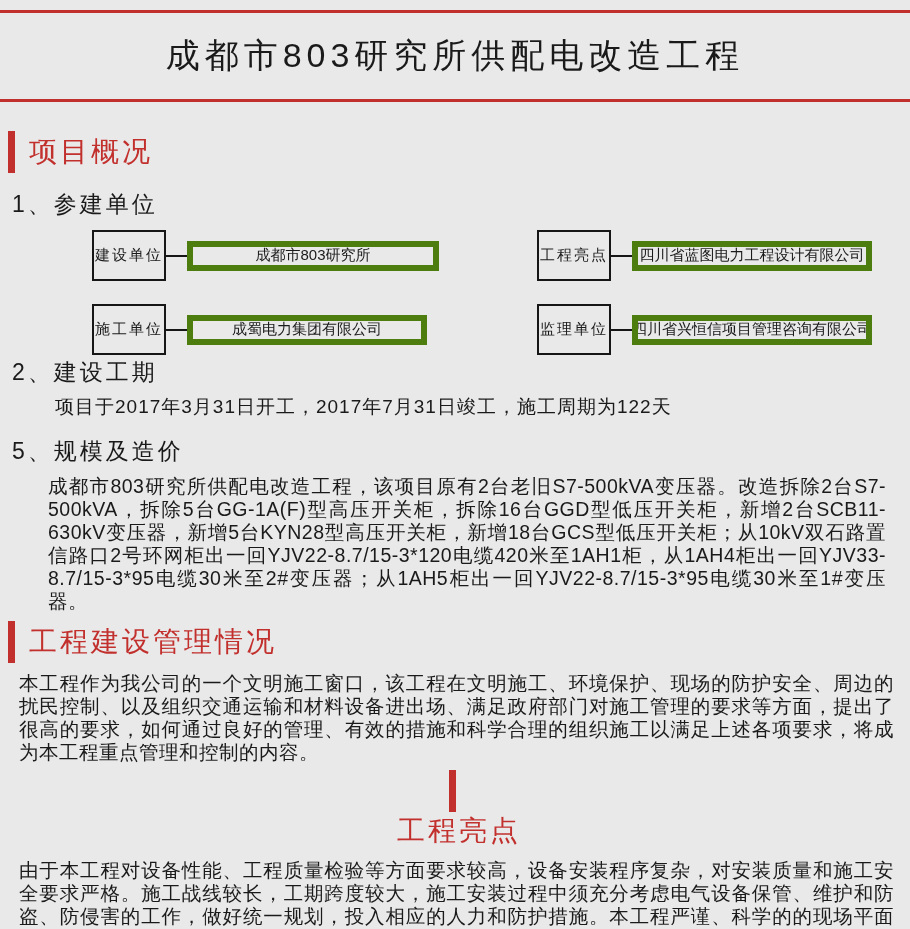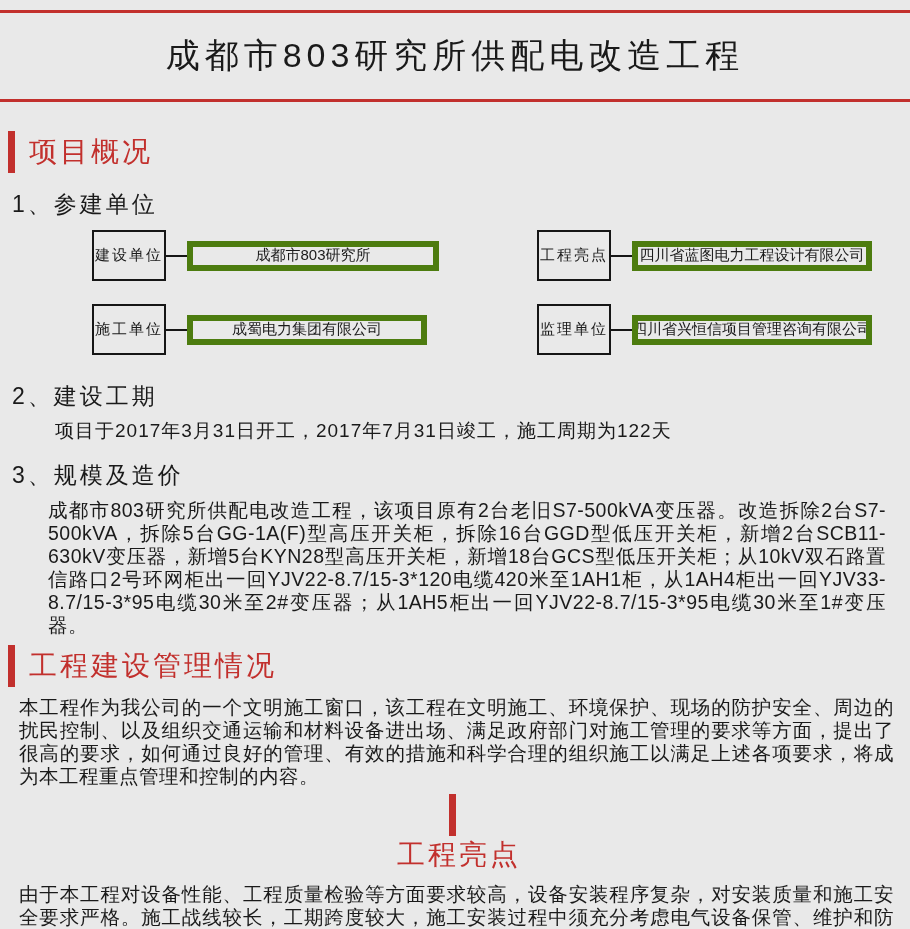--- a/index.html
+++ b/index.html
@@ -52,21 +52,21 @@
   .sh-overview   { margin-top: 29px; }
   .sh-management { margin-top: 8px; }
   .sh-highlights { margin-top: 6px; flex-direction: column; }
   .num-heading {
     font-size: 23px;
     letter-spacing: 3px;
     margin: 16px 0 0 12px;
     white-space: nowrap;
   }
   .nh-units    { margin-top: 16px; }
-  .nh-schedule { margin-top: 26px; }
+  .nh-schedule { margin-top: 2px; }
   .nh-scale    { margin-top: 16px; }
   .org-grid {
     display: grid;
     grid-template-columns: 347px 347px;
     column-gap: 98px;
     row-gap: 23px;
     margin: 10px 0 0 92px;
   }
   .org-item {
     display: flex;
@@ -160,21 +160,21 @@
   <div class="org-item">
     <div class="org-role">监理单位</div>
     <div class="org-line"></div>
     <div class="org-name">四川省兴恒信项目管理咨询有限公司</div>
   </div>
 </div>
 
 <div class="num-heading nh-schedule">2、建设工期</div>
 <div class="schedule-body">项目于2017年3月31日开工，2017年7月31日竣工，施工周期为122天</div>
 
-<div class="num-heading nh-scale">3、规模及造价</div>
+<div class="num-heading nh-scale">5、规模及造价</div>
 <div class="para para-scale">成都市803研究所供配电改造工程，该项目原有2台老旧S7-500kVA变压器。改造拆除2台S7-500kVA，拆除5台GG-1A(F)型高压开关柜，拆除16台GGD型低压开关柜，新增2台SCB11-630kV变压器，新增5台KYN28型高压开关柜，新增18台GCS型低压开关柜；从10kV双石路置信路口2号环网柜出一回YJV22-8.7/15-3*120电缆420米至1AH1柜，从1AH4柜出一回YJV33-8.7/15-3*95电缆30米至2#变压器；从1AH5柜出一回YJV22-8.7/15-3*95电缆30米至1#变压器。</div>
 
 <div class="section-header sh-management">
   <div class="accent-bar"></div>
   <div class="section-title">工程建设管理情况</div>
 </div>
 <div class="para para-flush">本工程作为我公司的一个文明施工窗口，该工程在文明施工、环境保护、现场的防护安全、周边的扰民控制、以及组织交通运输和材料设备进出场、满足政府部门对施工管理的要求等方面，提出了很高的要求，如何通过良好的管理、有效的措施和科学合理的组织施工以满足上述各项要求，将成为本工程重点管理和控制的内容。</div>
 
 <div class="section-header sh-highlights">
   <div class="accent-bar"></div>

